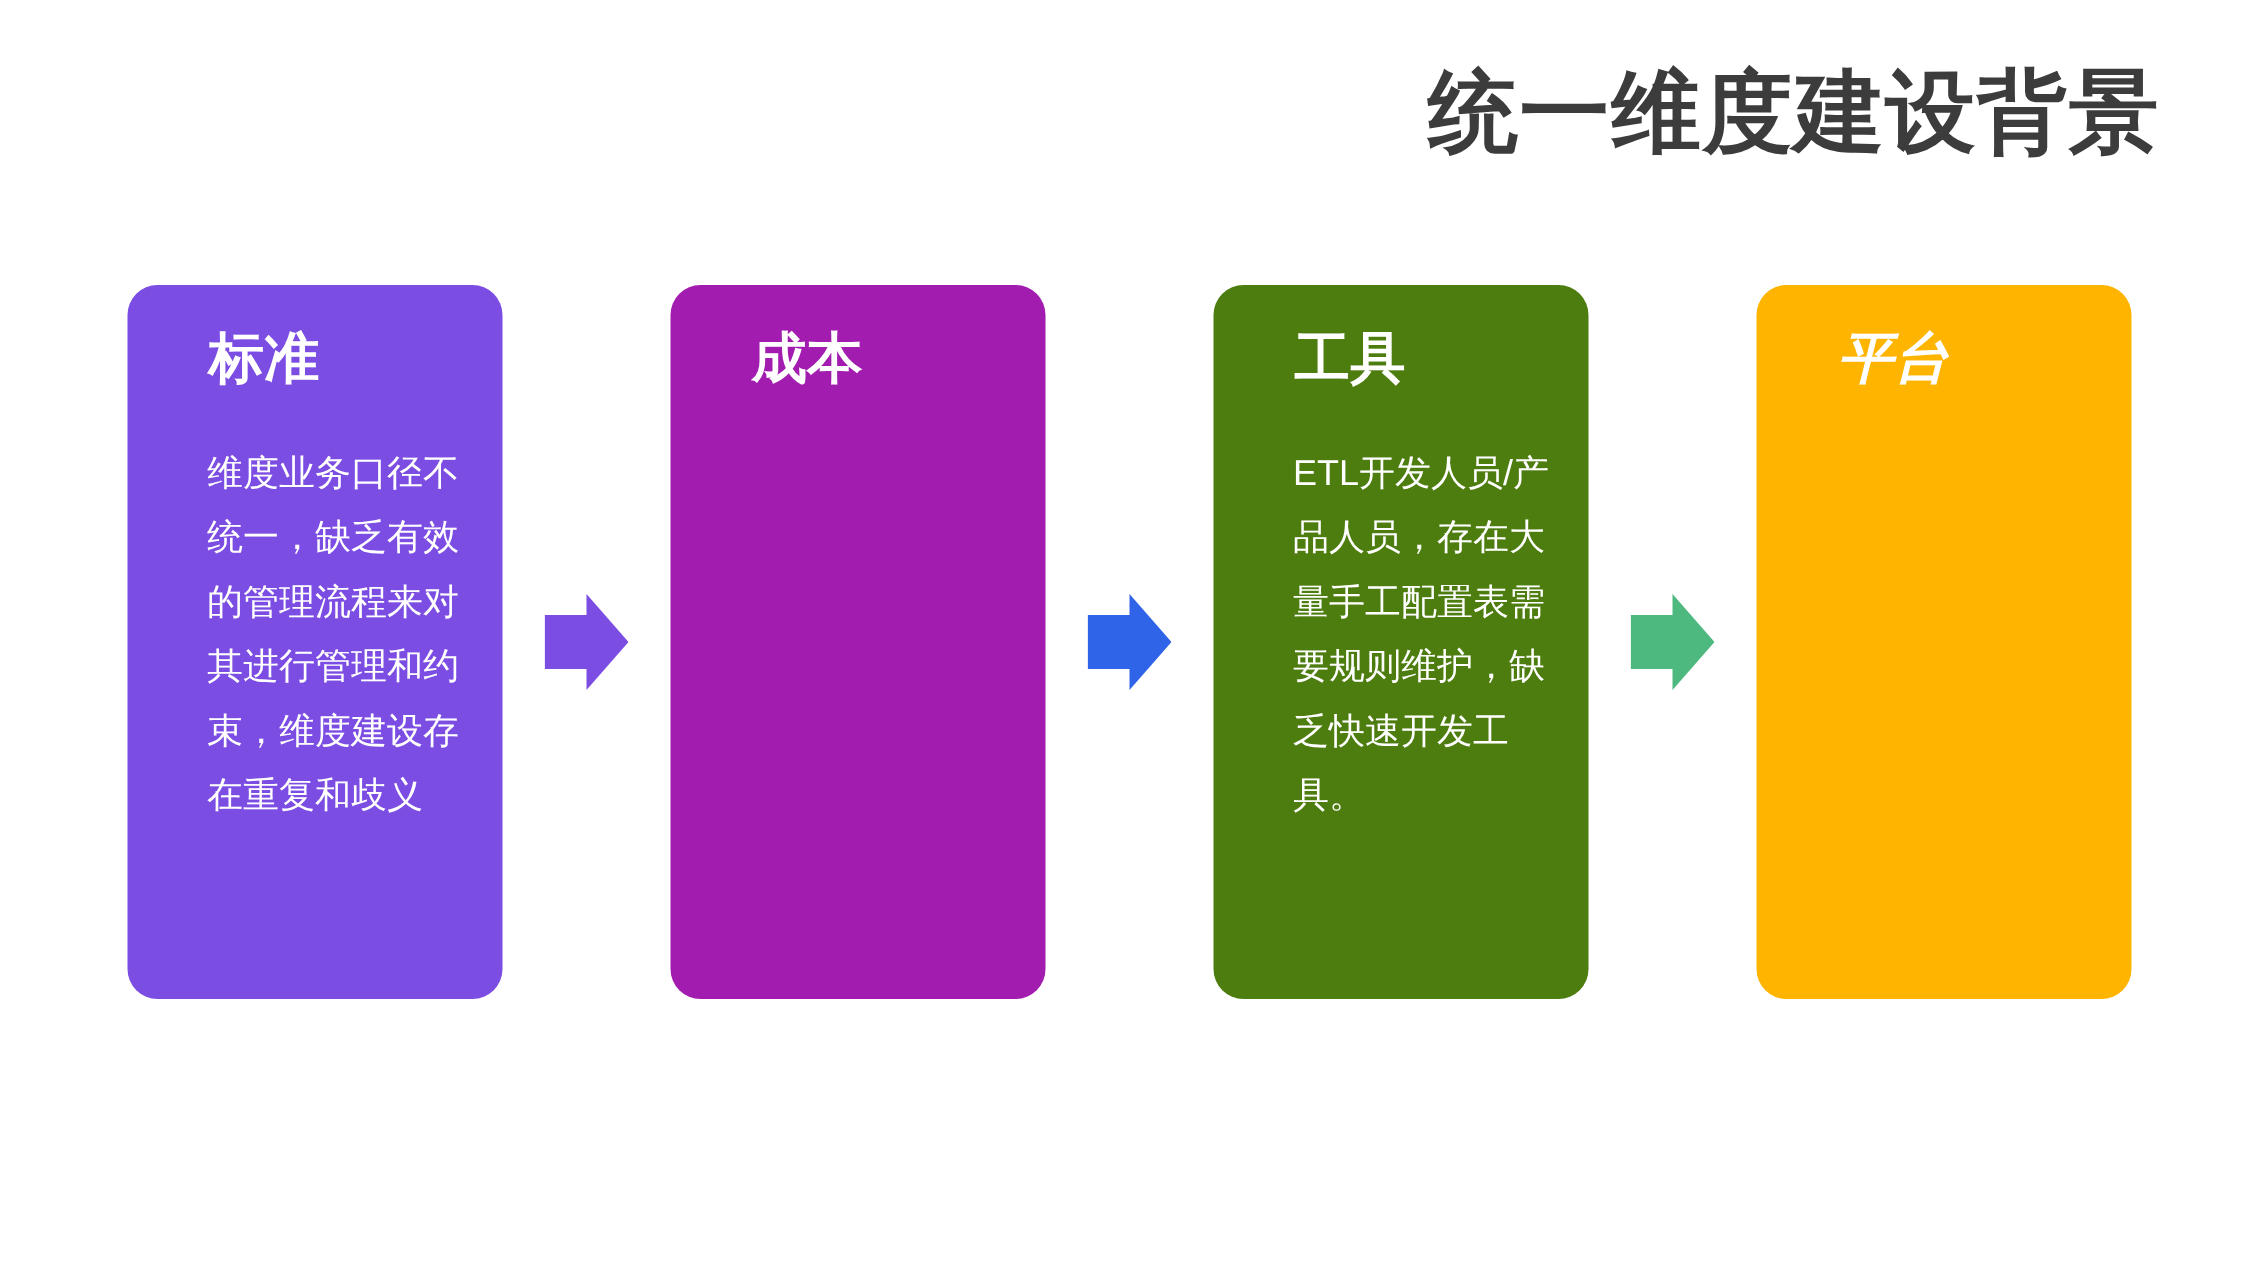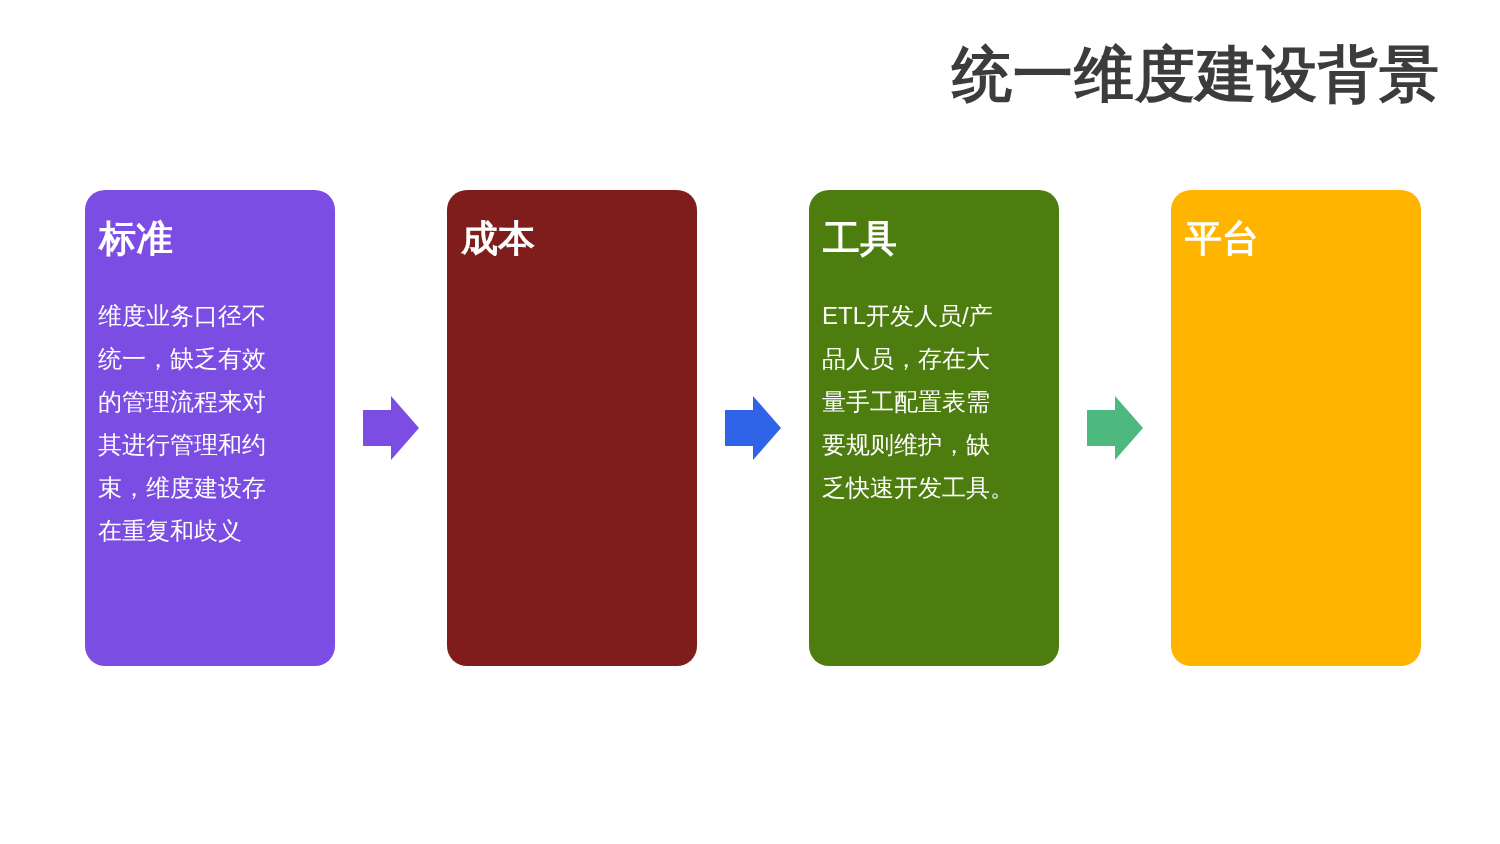--- a/index.html
+++ b/index.html
@@ -27,38 +27,39 @@
     white-space: nowrap;
   }
   .card {
     position: absolute;
     top: 190px;
     width: 250px;
     height: 476px;
     border-radius: 20px;
     color: #ffffff;
     box-sizing: border-box;
+    padding-left: 40px;
   }
   .card-title {
     margin: 26px 14px 0 14px;
     font-size: 37px;
     line-height: 46px;
     font-weight: 700;
   }
   .card-body {
     margin: 32px 13px 0 13px;
     font-size: 24px;
     line-height: 43px;
     font-weight: 400;
     white-space: pre-line;
   }
   .card-1 { left: 85px; }
   .card-2 { left: 447px; }
   .card-3 { left: 809px; }
-  .card-4 { left: 1171px; }
+  .card-4 { left: 1171px; font-style: italic; }
   .flow-arrow {
     position: absolute;
     top: 396px;
     width: 56px;
     height: 64px;
     clip-path: polygon(0% 22%, 50% 22%, 50% 0%, 100% 50%, 50% 100%, 50% 78%, 0% 78%);
   }
   .arrow-1 { left: 363px; }
   .arrow-2 { left: 725px; }
   .arrow-3 { left: 1087px; }
@@ -75,21 +76,21 @@
     <div class="card-body">维度业务口径不
 统一，缺乏有效
 的管理流程来对
 其进行管理和约
 束，维度建设存
 在重复和歧义</div>
   </div>
 
   <div class="flow-arrow arrow-1" style="background: rgb(124, 77, 227);"></div>
 
-  <div class="card card-2" style="background: #7f1d1d;">
+  <div class="card card-2" style="background: #a21caf;">
     <div class="card-title">成本</div>
   </div>
 
   <div class="flow-arrow arrow-2" style="background: rgb(47, 99, 232);"></div>
 
   <div class="card card-3" style="background: #4d7c0f;">
     <div class="card-title">工具</div>
     <div class="card-body">ETL开发人员/产
 品人员，存在大
 量手工配置表需

